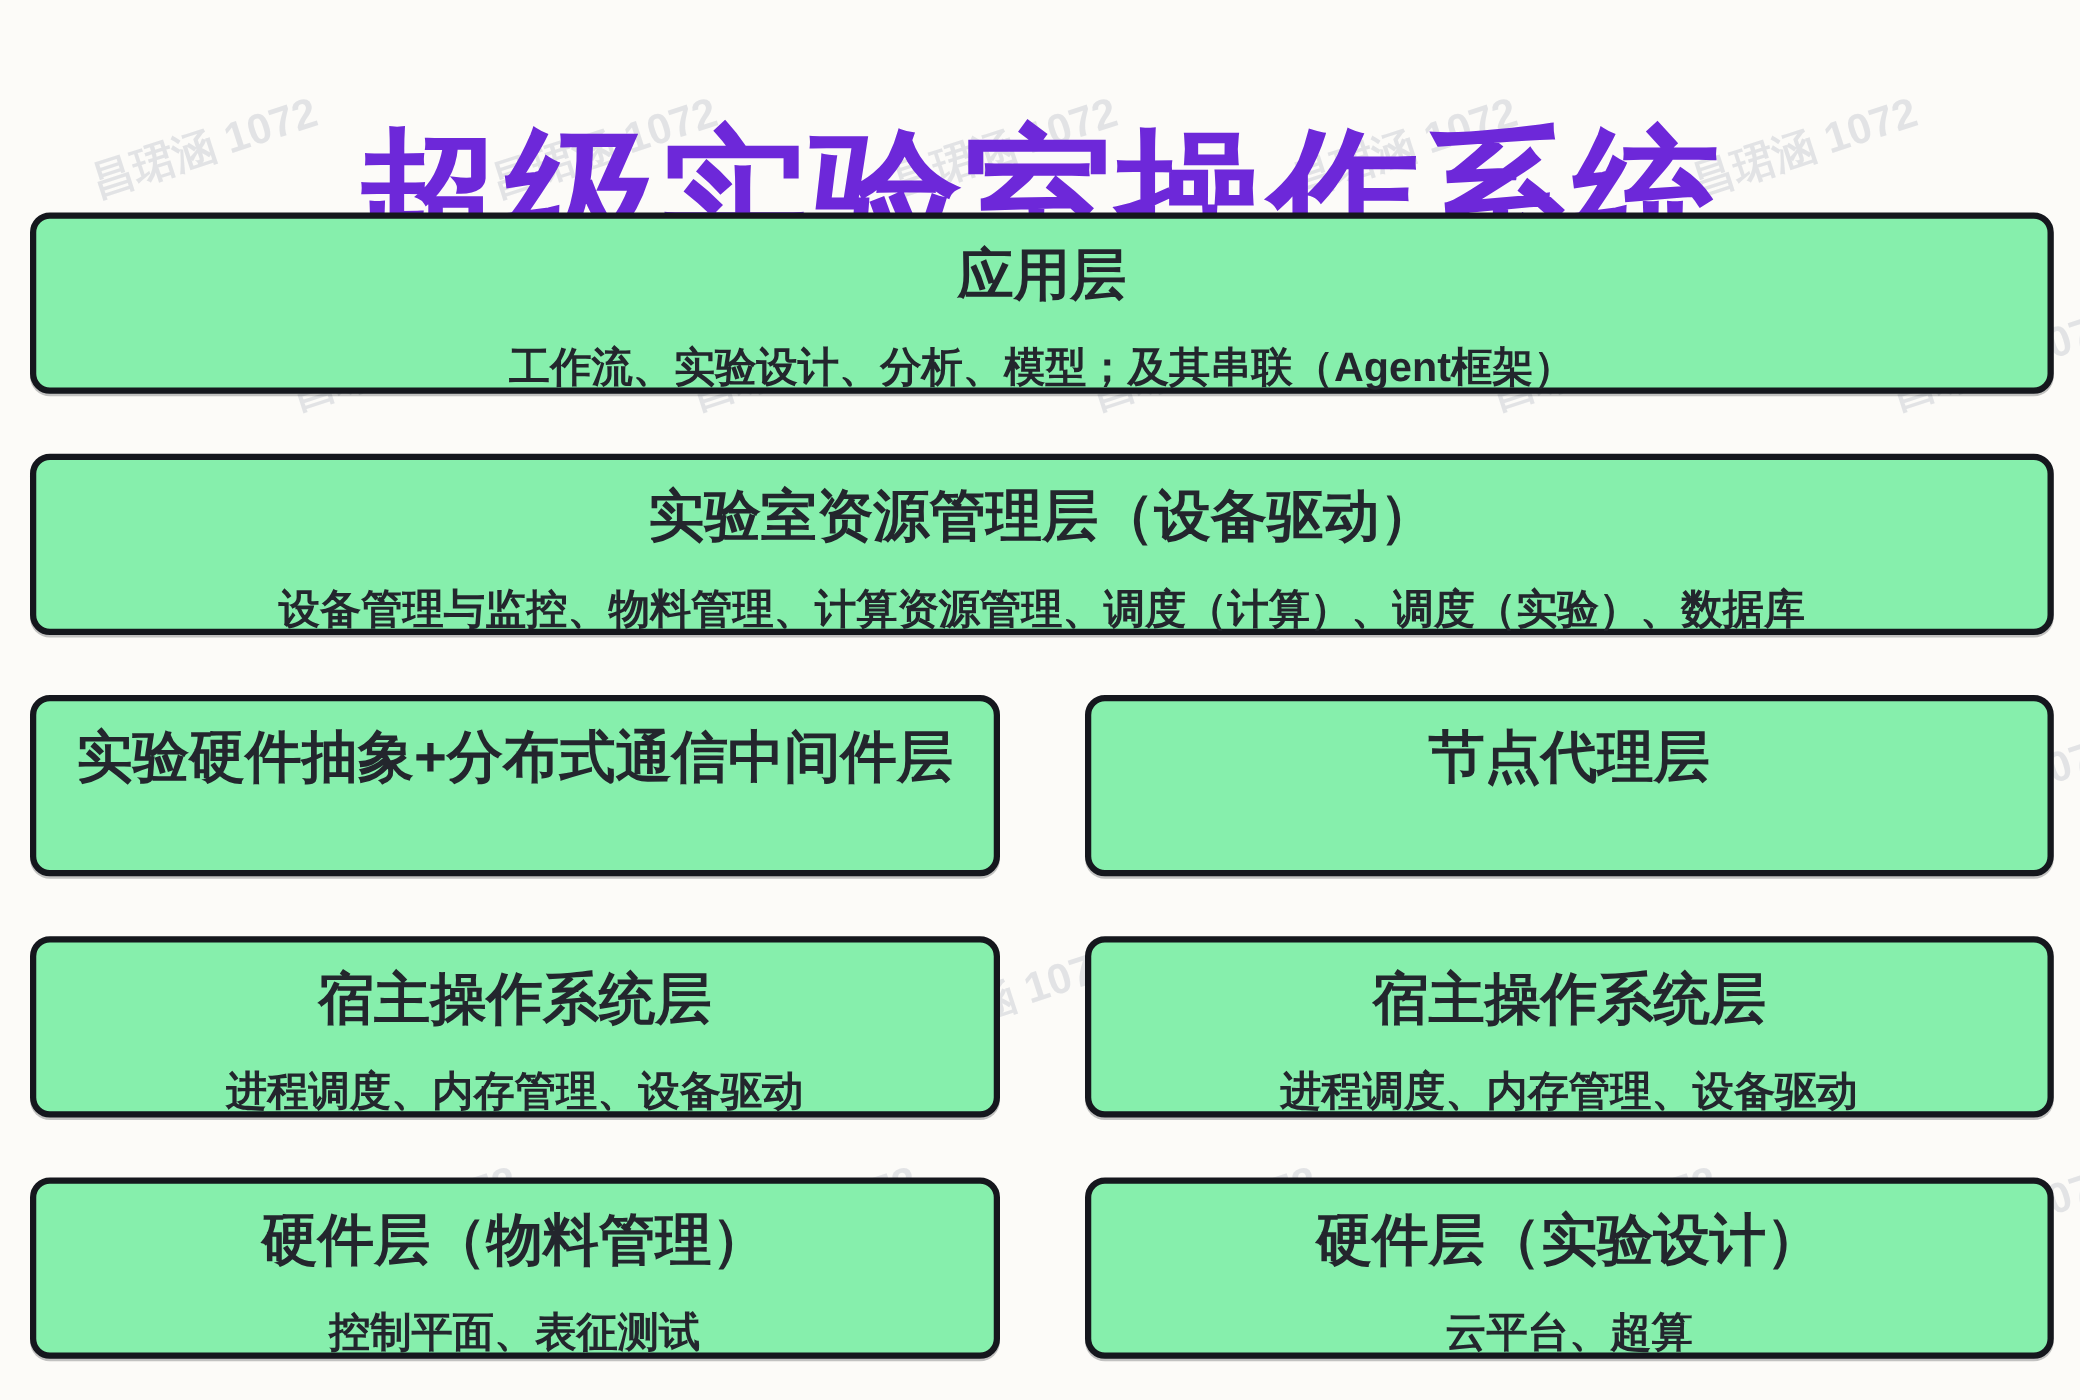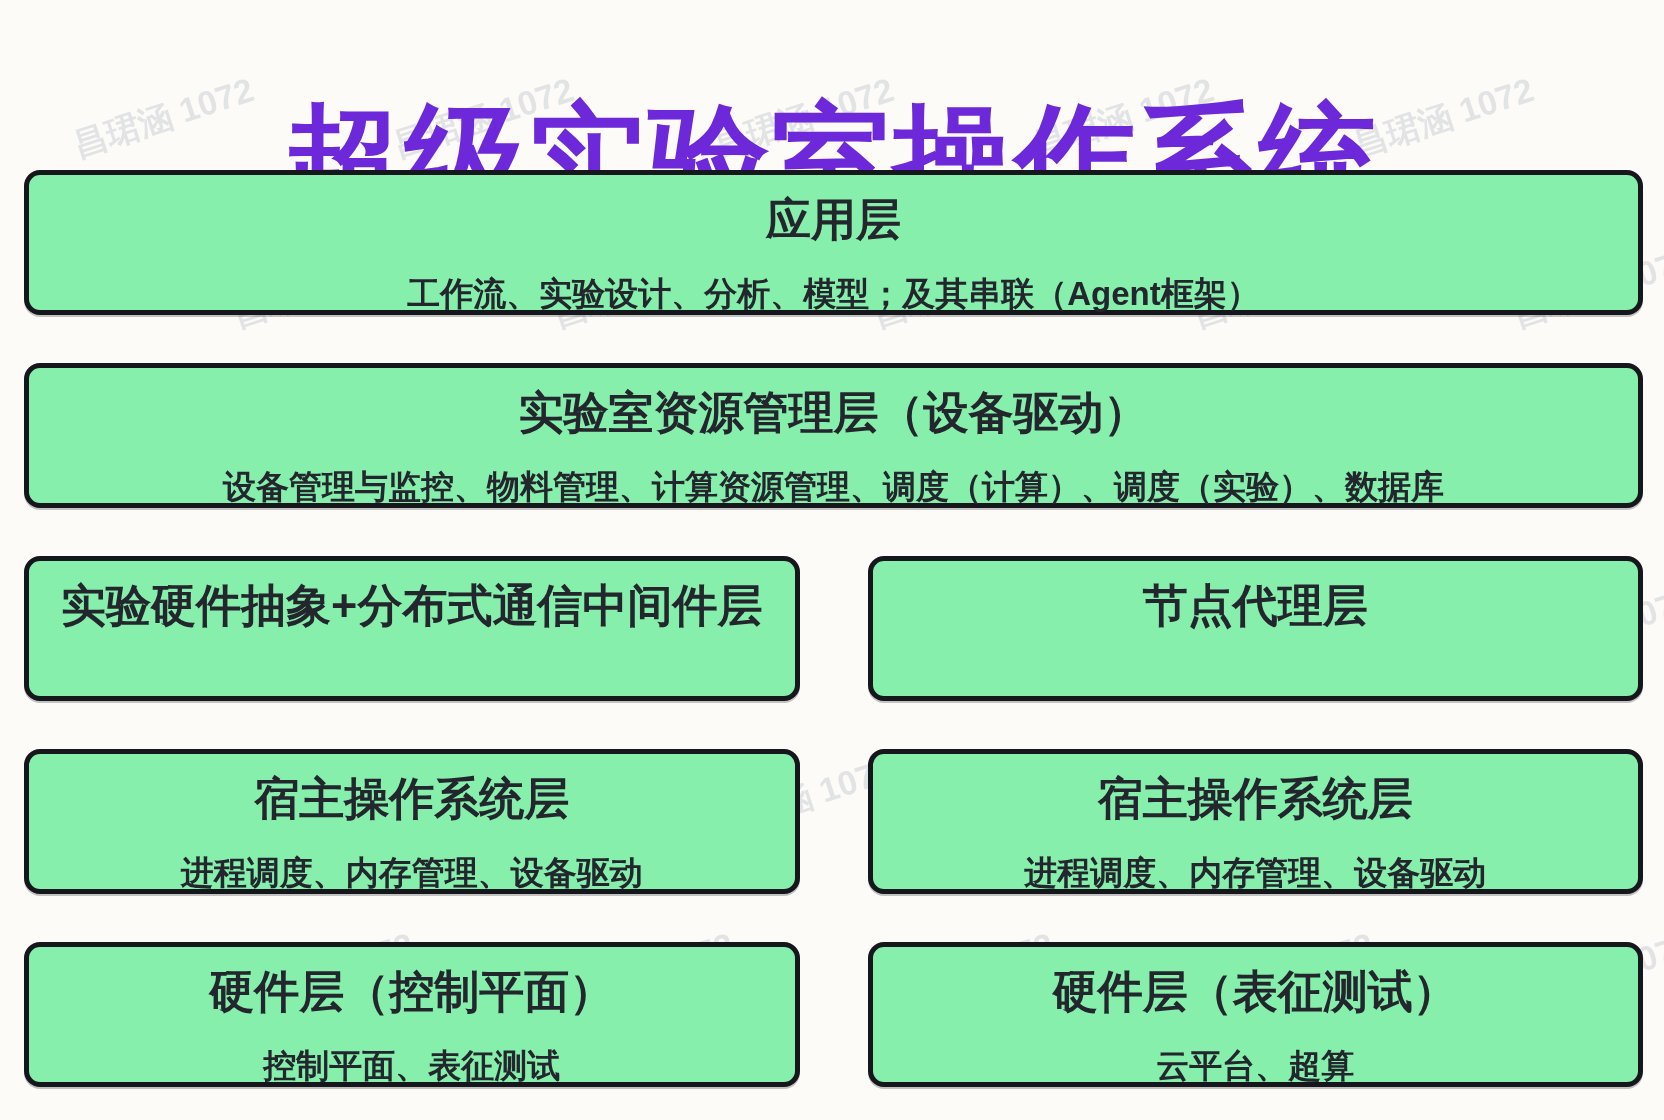--- a/index.html
+++ b/index.html
@@ -157,22 +157,22 @@
       <div class="box-subtitle">进程调度、内存管理、设备驱动</div>
     </div>
     <div class="box">
       <div class="box-title">宿主操作系统层</div>
       <div class="box-subtitle">进程调度、内存管理、设备驱动</div>
     </div>
   </div>
 
   <div class="split-row">
     <div class="box">
-      <div class="box-title">硬件层（控制平面）</div>
+      <div class="box-title">硬件层（物料管理）</div>
       <div class="box-subtitle">控制平面、表征测试</div>
     </div>
     <div class="box">
-      <div class="box-title">硬件层（表征测试）</div>
+      <div class="box-title">硬件层（实验设计）</div>
       <div class="box-subtitle">云平台、超算</div>
     </div>
   </div>
 
 </div>
 
 </body></html>

